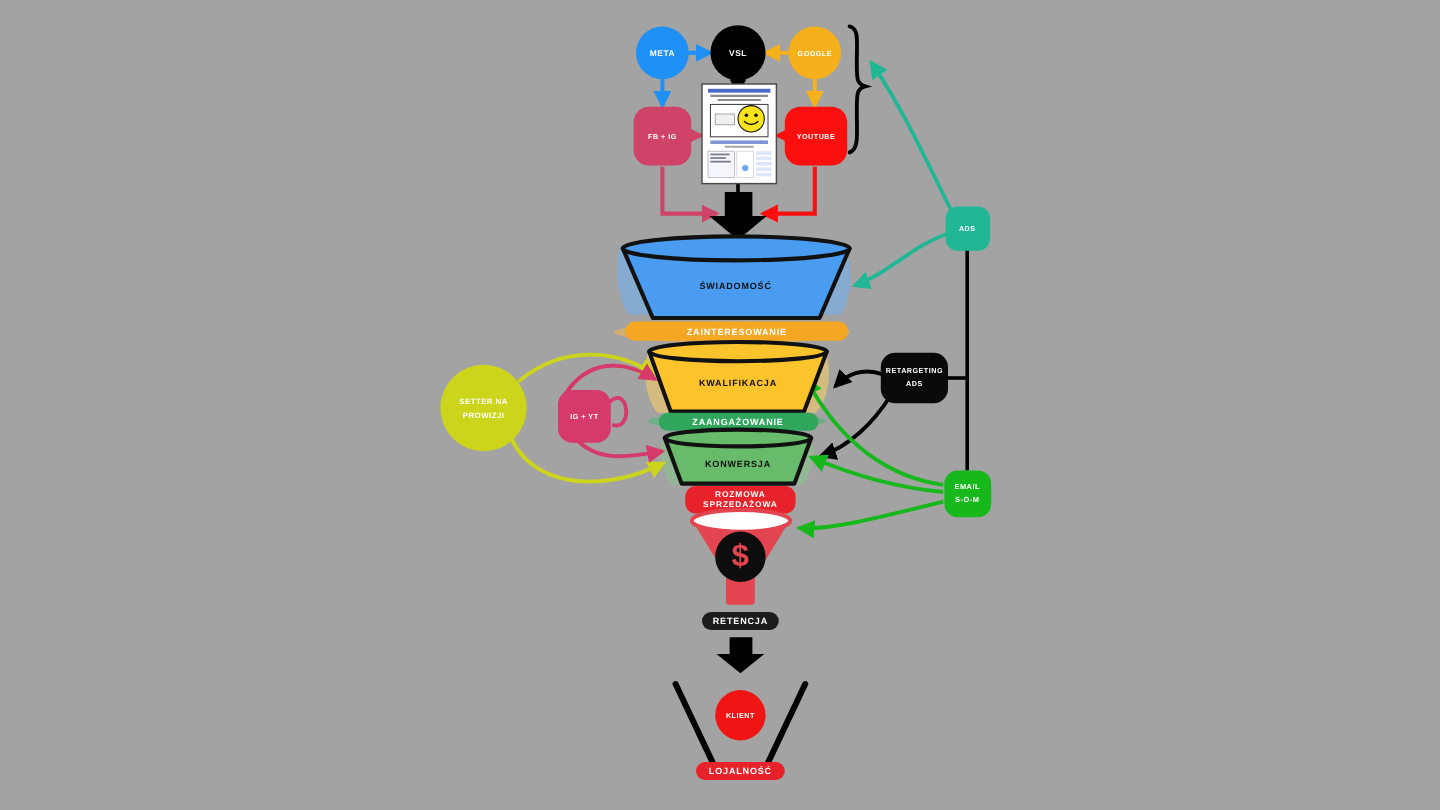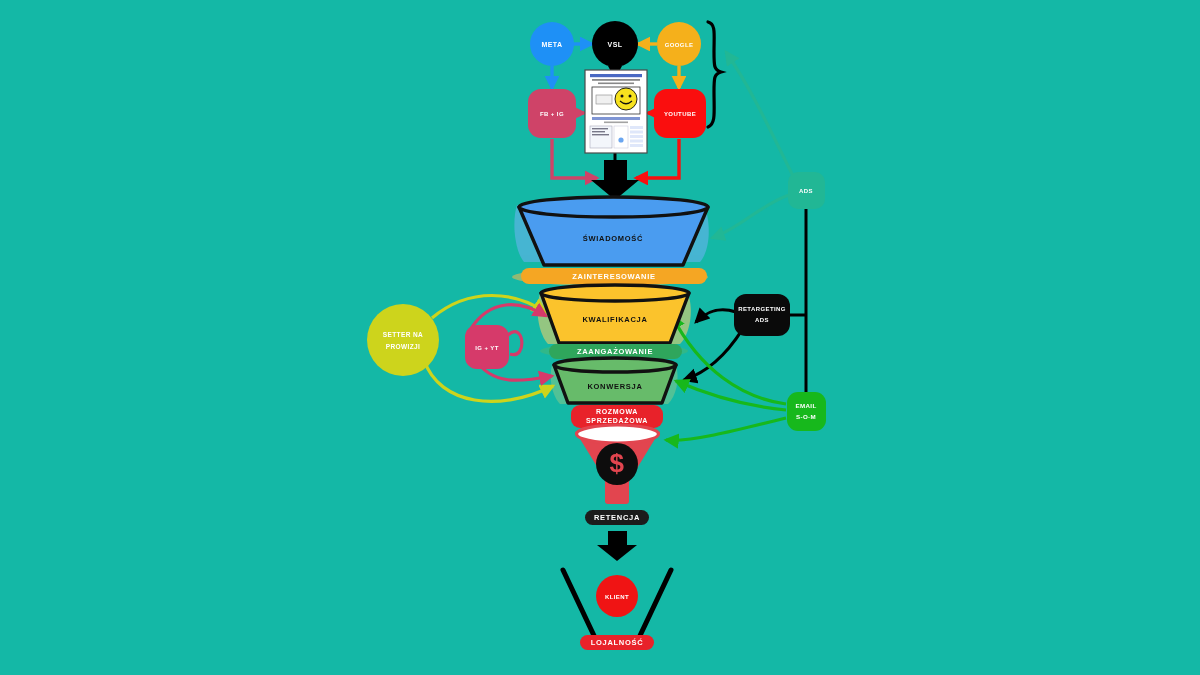--- a/index.html
+++ b/index.html
@@ -1,17 +1,17 @@
 <!DOCTYPE html>
 <html><head>
 <meta charset="utf-8">
 <style>
   html,body{margin:0;padding:0;background:#ffffff;}
   body{width:1200px;height:675px;overflow:hidden;font-family:"Liberation Sans",sans-serif;}
-  #stage{position:relative;width:1200px;height:675px;background:#14b8a6;}
+  #stage{position:relative;width:1200px;height:675px;background:#a3a3a3;}
   svg#diagram{position:absolute;left:0;top:0;width:1200px;height:675px;}
 
   .node-label{
     font-family:"Liberation Sans",sans-serif;
     font-weight:bold;
     text-anchor:middle;
     dominant-baseline:middle;
     letter-spacing:.4px;
     pointer-events:none;
   }

